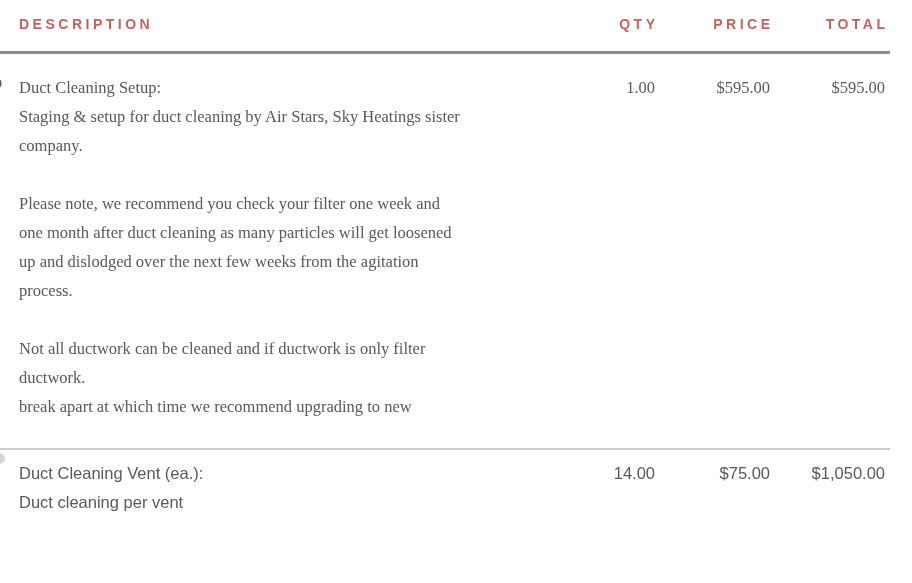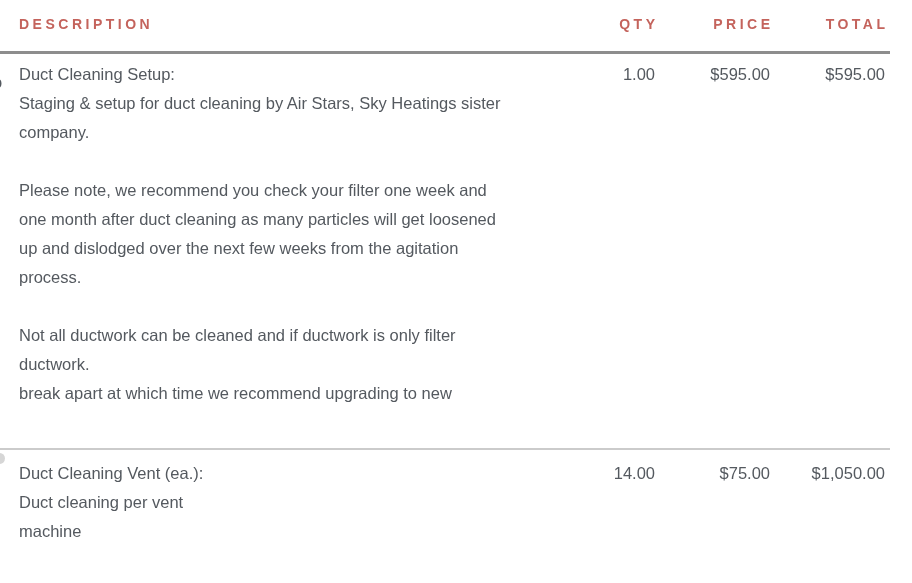--- a/index.html
+++ b/index.html
@@ -48,21 +48,21 @@
     height: 3px;
     background: #8d8d8d;
   }
   .divider-light {
     top: 448px;
     width: 890px;
     height: 2px;
     background: #cbcbcb;
   }
   
-  .row-0 { top: 60px; }
+  .row-0 { top: 73px; font-family: Liberation Serif, serif; }
   .row-1 { top: 459px; }
   .row {
     font-size: 16.5px;
     line-height: 29px;
   }
   .desc .line {
     white-space: nowrap;
   }
   .cell {
     text-align: right;
@@ -119,21 +119,20 @@
         </div>
     <div class="cell qty">1.00</div>
     <div class="cell price">$595.00</div>
     <div class="cell total">$595.00</div>
   </div>
 
   <div class="grid-row row row-1">
     <div class="desc">
           <div class="line">Duct Cleaning Vent (ea.):</div>
           <div class="line">Duct cleaning per vent</div>
-          <div class="line">machine</div>
         </div>
     <div class="cell qty">14.00</div>
     <div class="cell price">$75.00</div>
     <div class="cell total">$1,050.00</div>
   </div>
 </div>
 
   <div class="divider divider-light"></div>
 
   <span class="cropped-bullet-1">o</span>

